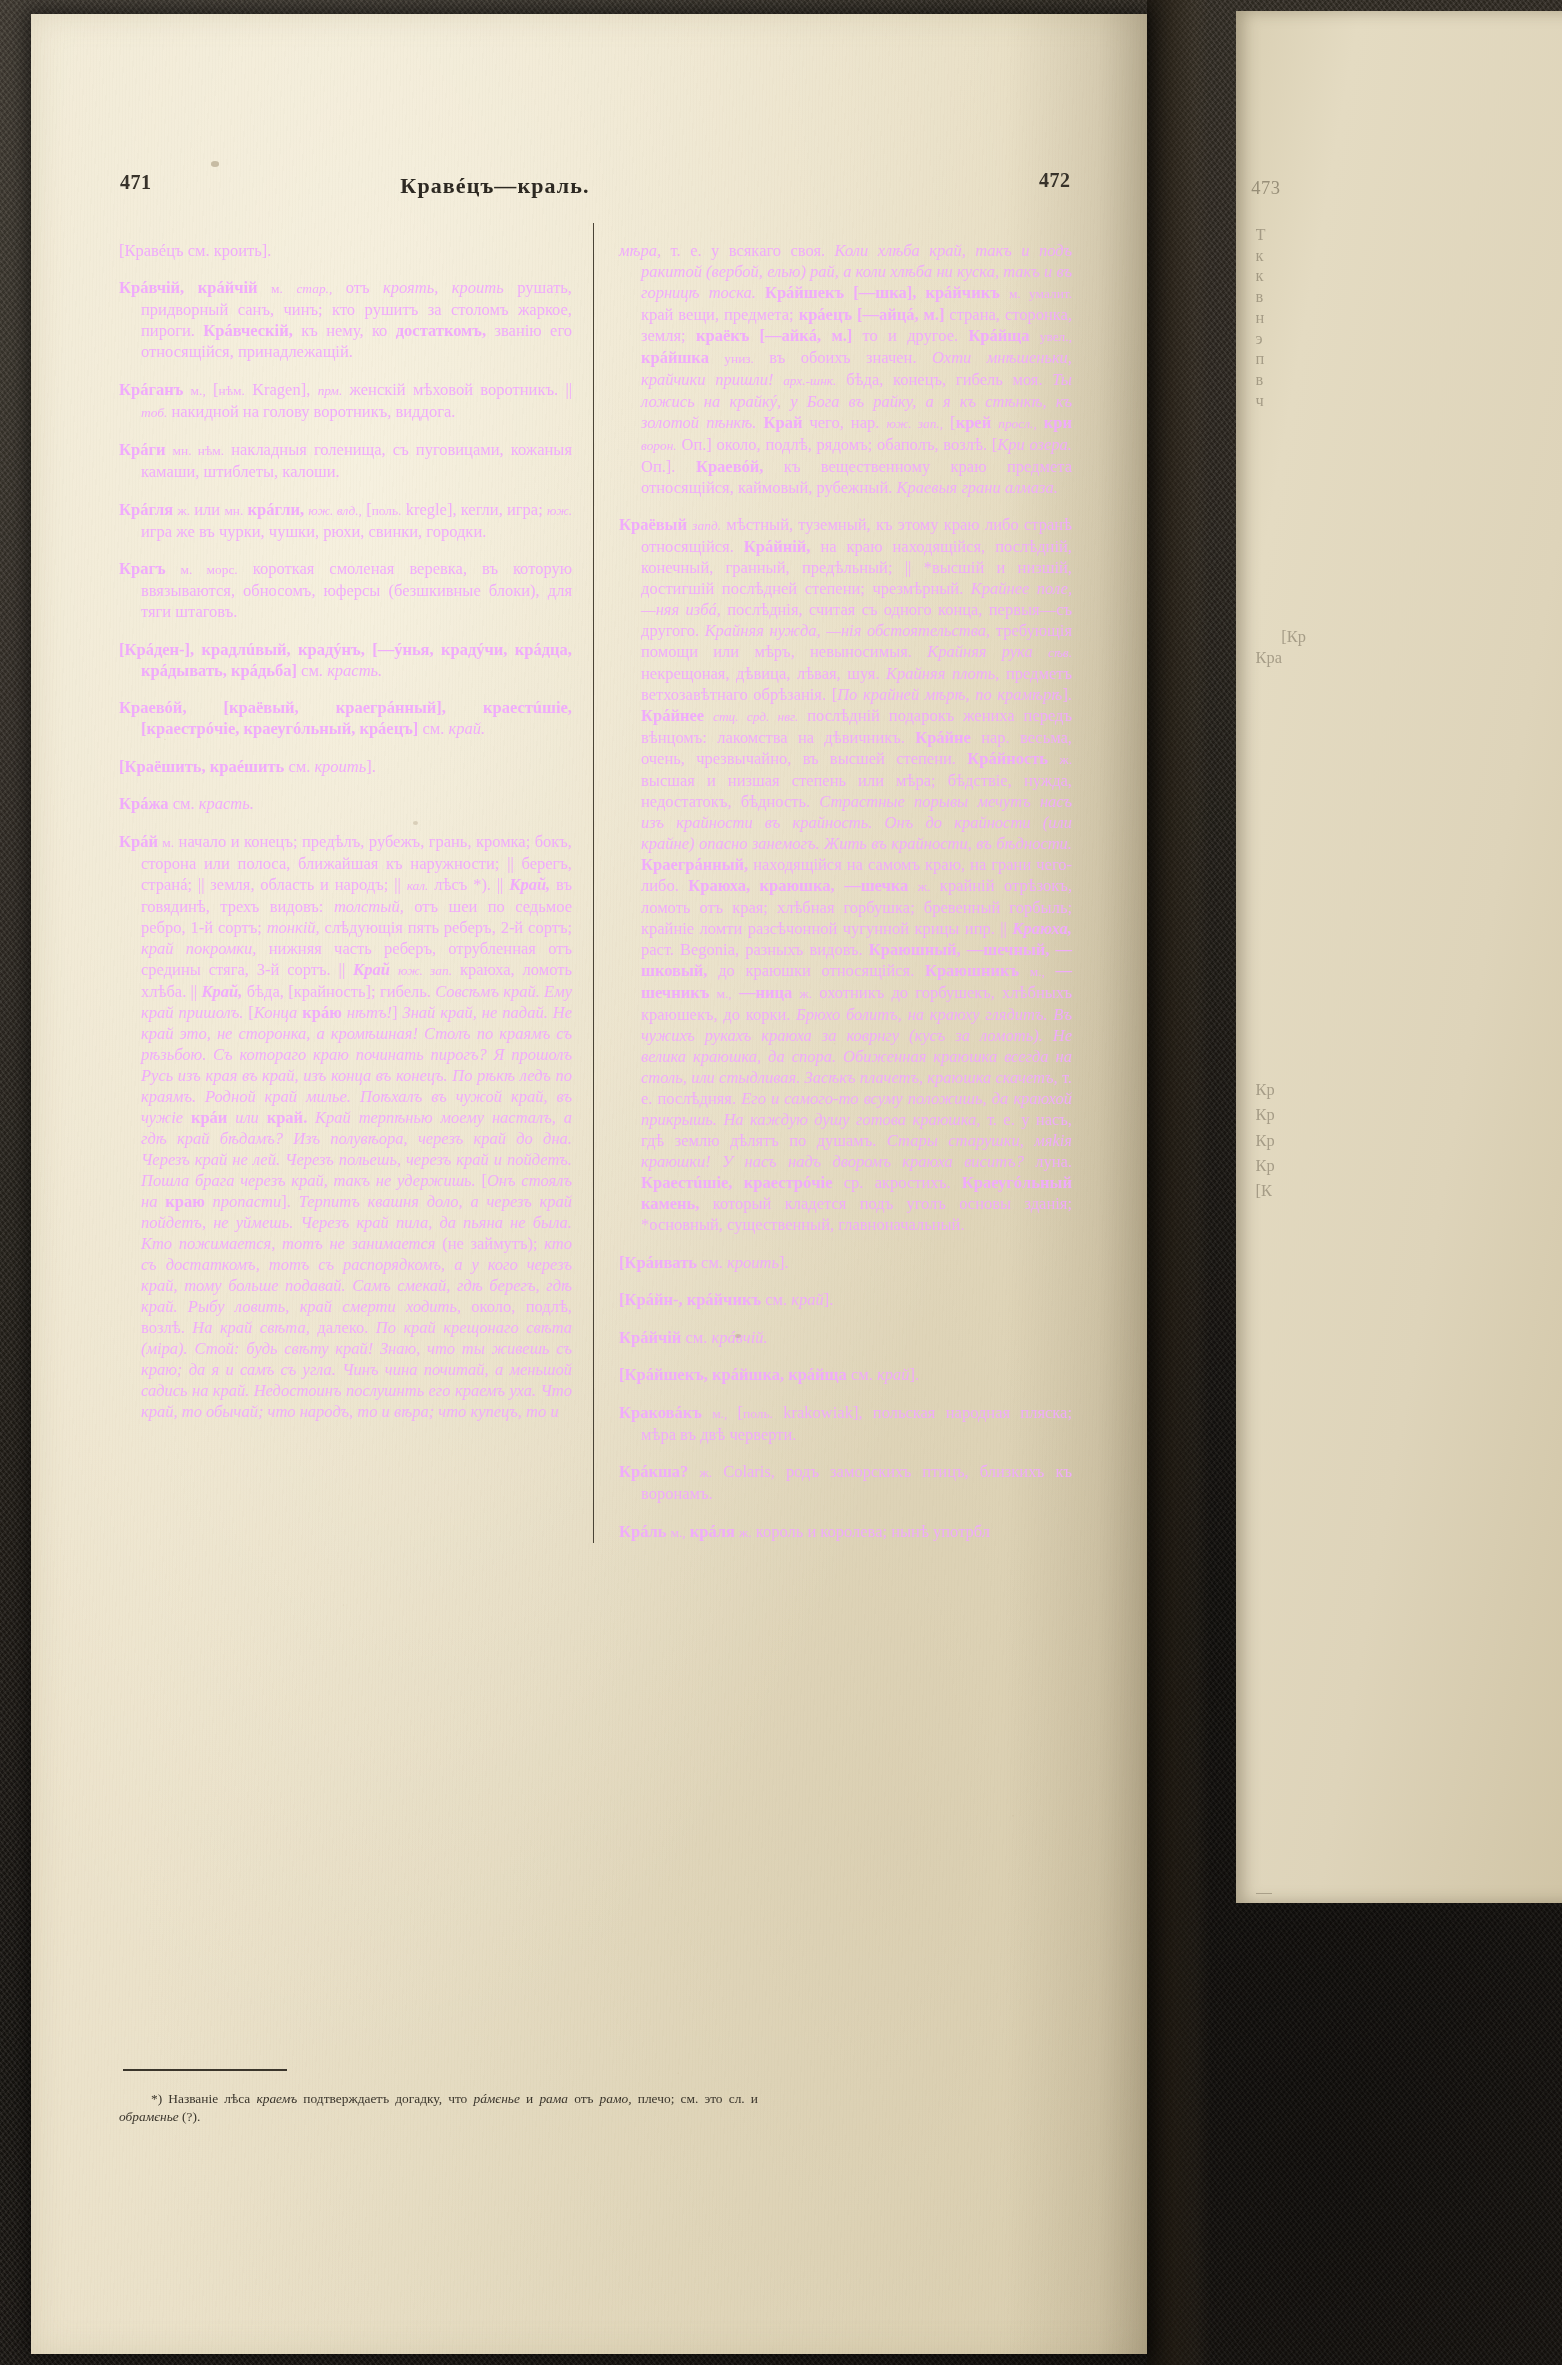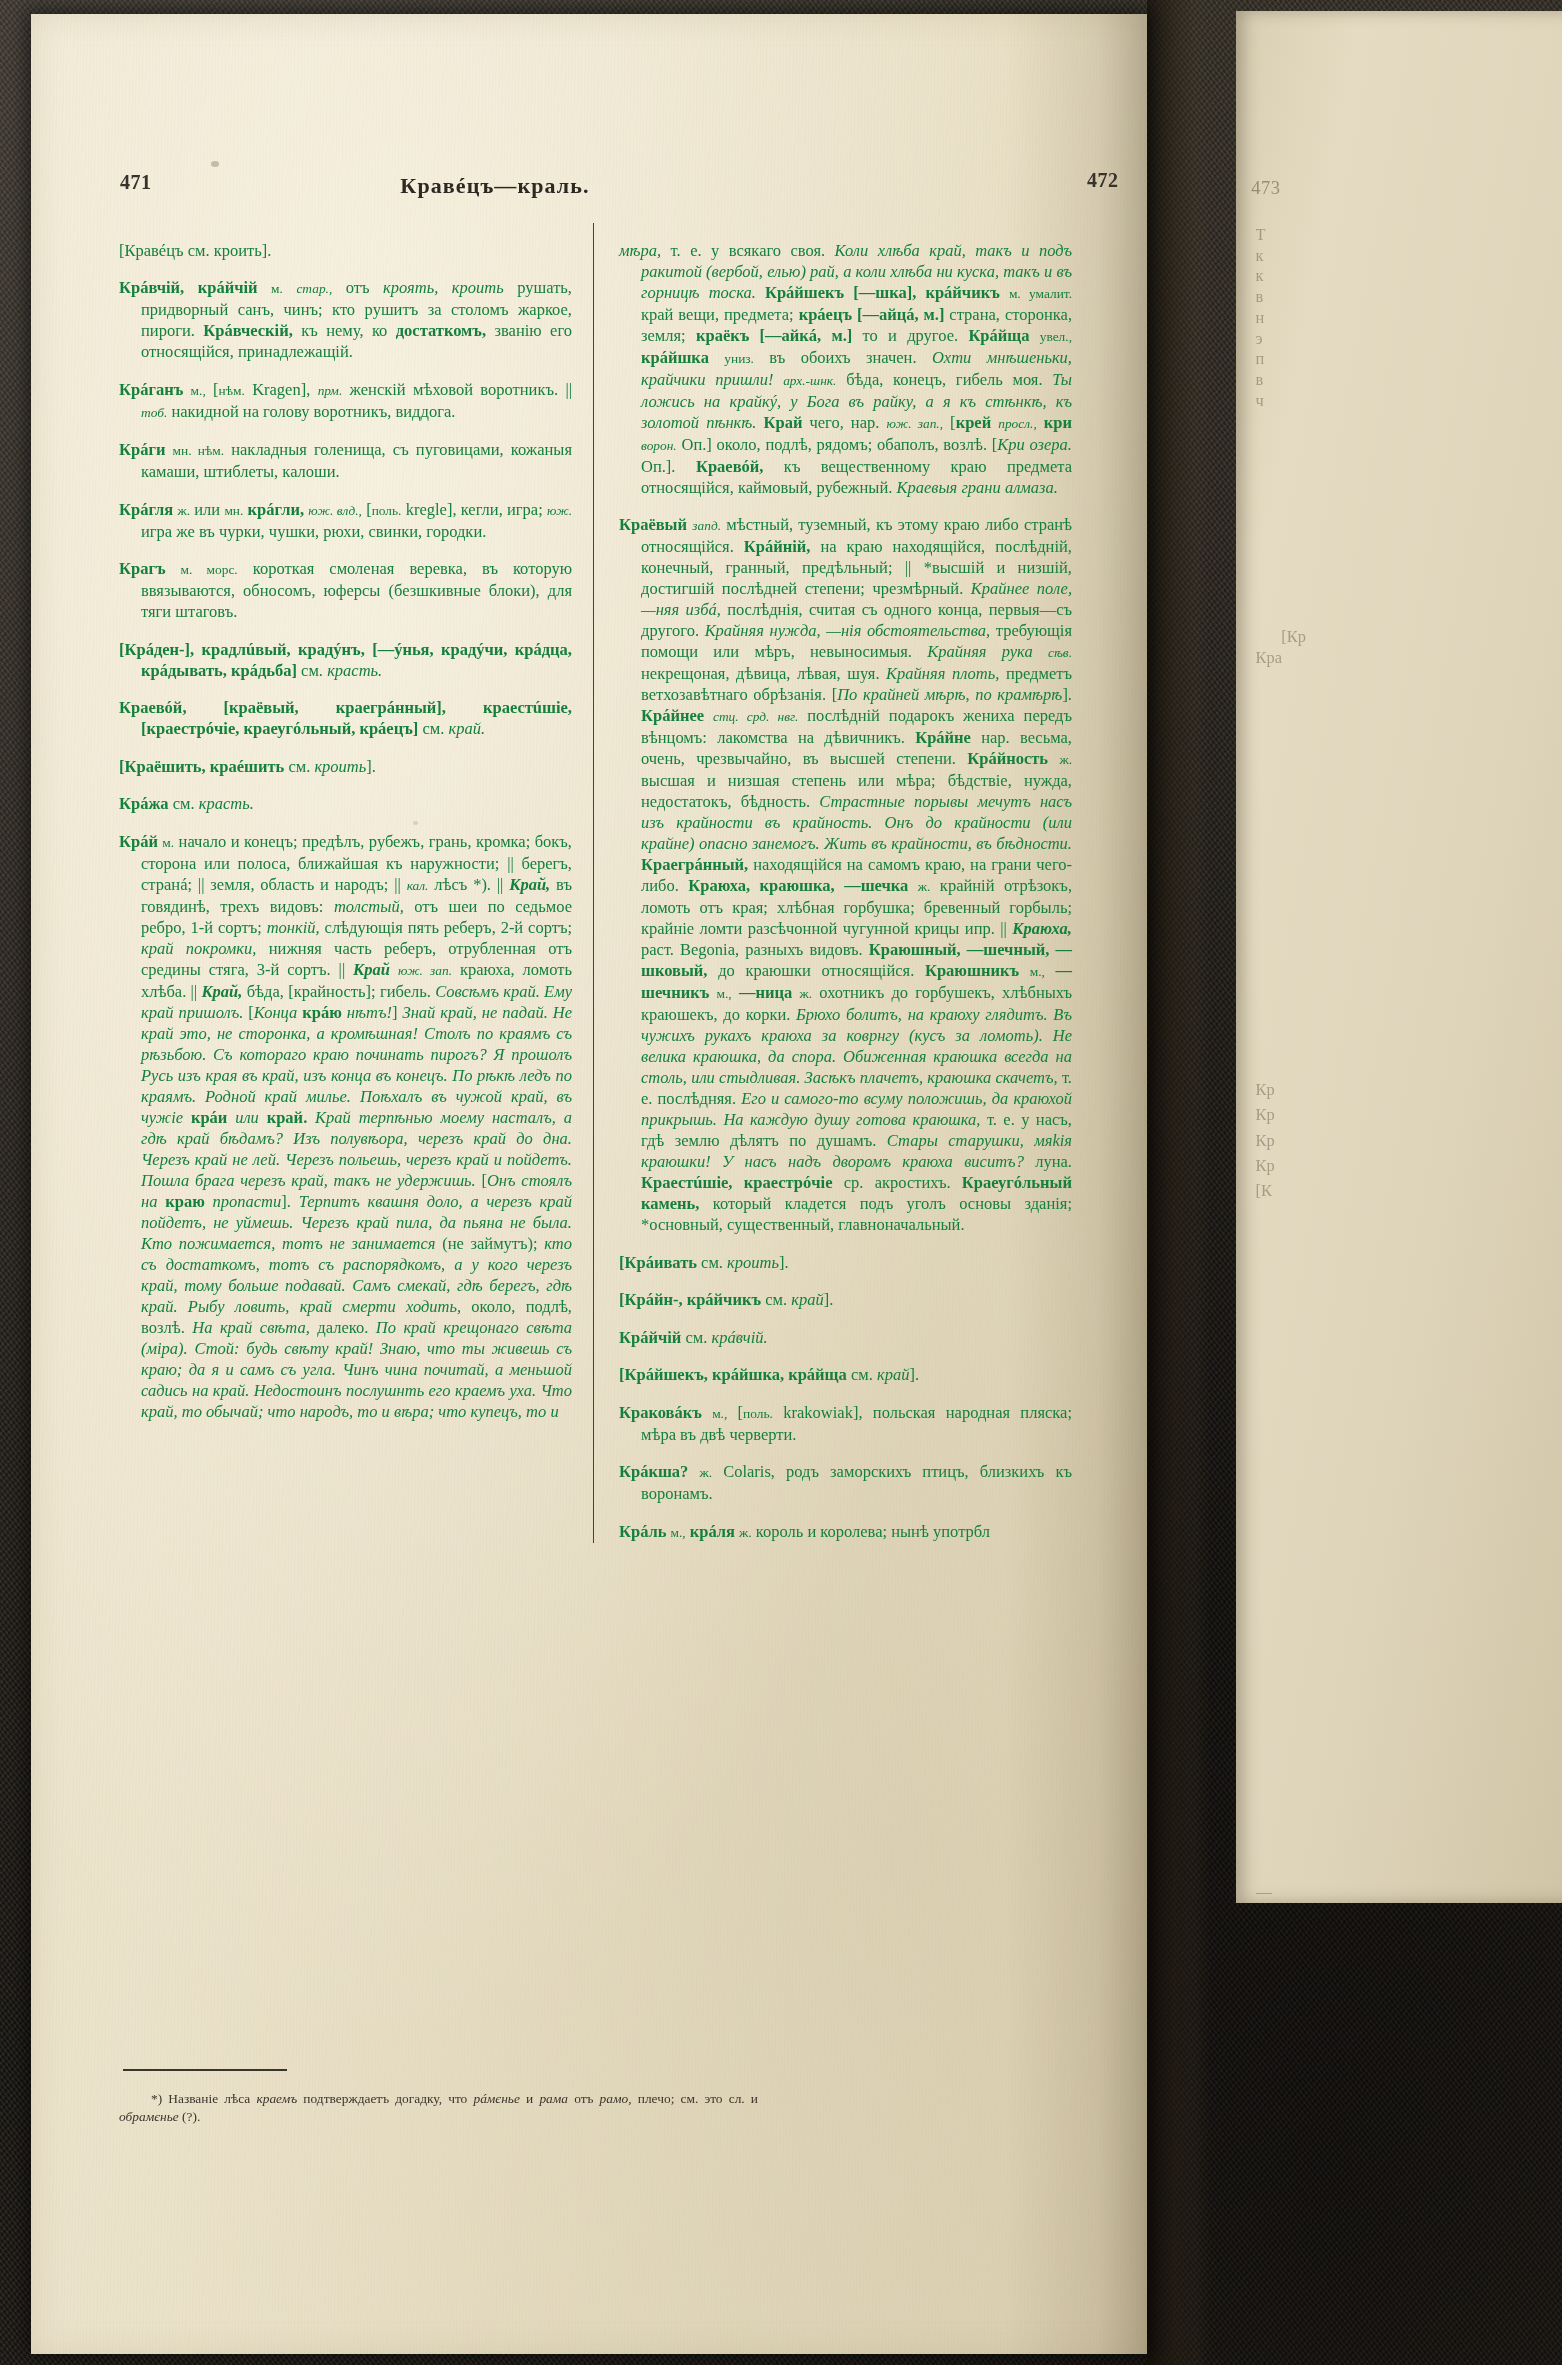--- a/index.html
+++ b/index.html
@@ -71,37 +71,37 @@
   }
 
   
   .page{
     position:absolute;left:31px;top:14px;width:1116px;height:2340px;
     padding:0;
   }
 
   .folio{position:absolute;font-size:20px;color:#37322a;letter-spacing:0.5px;font-weight:bold;}
   .folio-left{left:89px;top:157px;}
-  .folio-right{left:1008px;top:155px;margin-left:48px;}
+  .folio-right{left:1008px;top:155px;}
 
   .runhead{
     position:absolute;left:0;top:159px;width:928px;text-align:center;
     font-size:22px;font-weight:bold;color:#2d2922;letter-spacing:1.1px;
   }
 
   .cols{
     position:absolute;left:88px;top:209px;width:960px;
     display:flex;gap:0;
   }
   .col{width:453px;position:relative;}
   .col-left{padding-right:21px;}
   .col-right{padding-left:25px;border-left:1.6px solid #4a4336;}
 
   .ent{
-    font-size:16.5px;line-height:21px;color:#15803d;
+    font-size:16.5px;line-height:21px;color:#f0abfc;
     text-indent:-22px;margin-left:22px;margin-bottom:0;
     text-align:justify;hyphens:none;
   }
   .hw{font-weight:bold;}
   .it{font-style:italic;}
   .bi{font-weight:bold;font-style:italic;}
   .sm{font-size:13.4px;font-style:italic;}
   .smr{font-size:13.4px;}
 
   .fn-rule{

